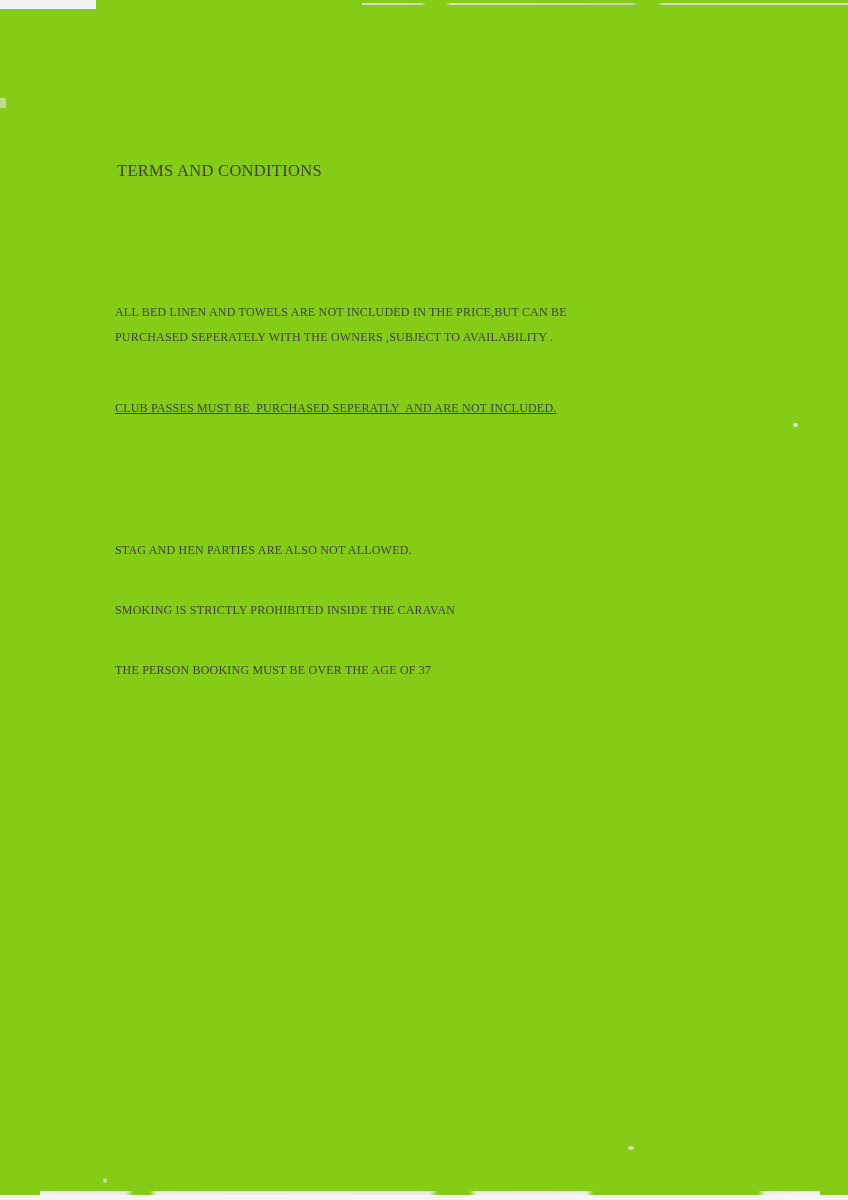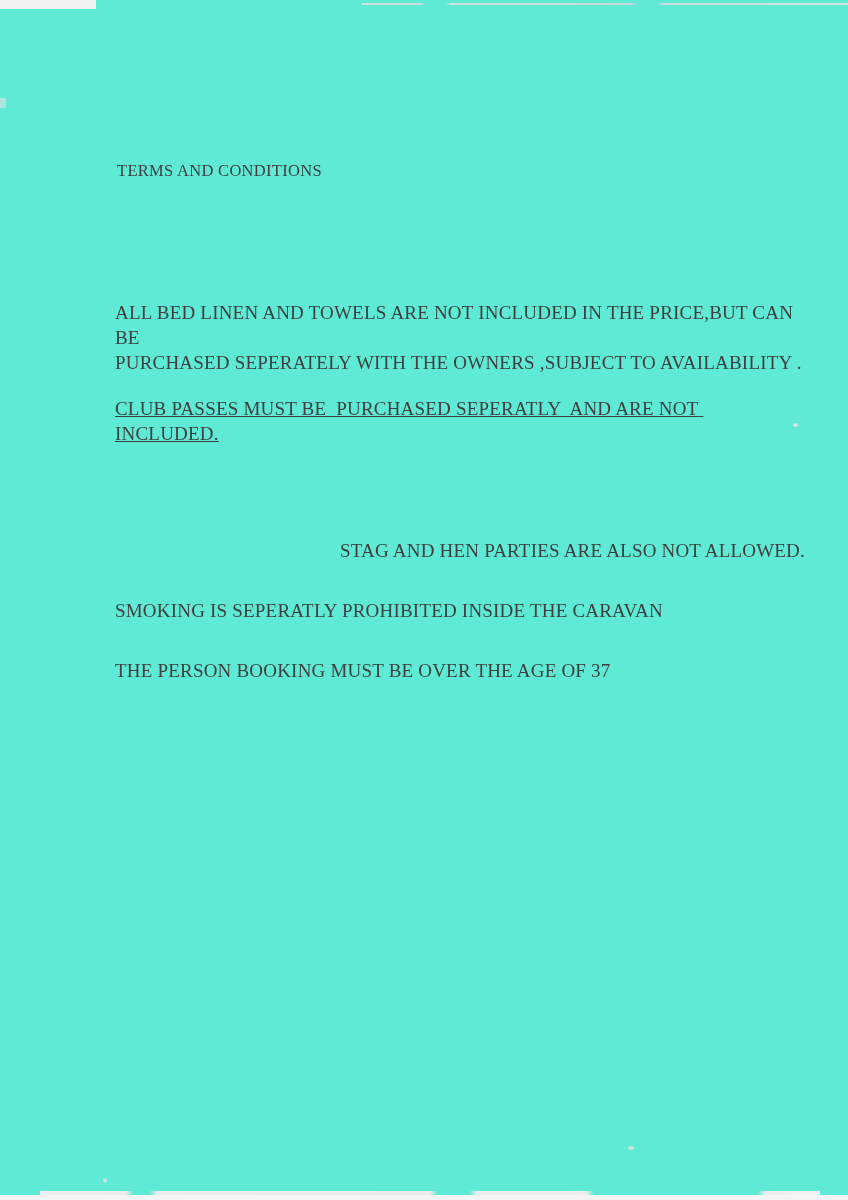--- a/index.html
+++ b/index.html
@@ -7,49 +7,49 @@
     padding: 0;
     width: 848px;
     height: 1200px;
     background: #fdfdfd;
     overflow: hidden;
   }
   .page {
     position: relative;
     width: 848px;
     height: 1200px;
-    background: #5eead4;
+    background: #84cc16;
     font-family: "Liberation Serif", "DejaVu Serif", serif;
     color: #3f3f3f;
   }
   .doc-title {
     position: absolute;
     left: 117px;
     top: 158px;
     margin: 0;
     font-size: 16.5px;
     font-weight: normal;
     line-height: 25px;
     letter-spacing: 0.3px;
     white-space: pre-wrap;
   }
   .para {
     position: absolute;
     left: 115px;
     margin: 0;
     width: 690px;
-    font-size: 19px;
+    font-size: 12px;
     line-height: 25px;
     letter-spacing: 0.2px;
     white-space: pre-wrap;
   }
   .p1 { top: 300px; }
   .p2 { top: 396px; text-decoration: underline; }
   .p3 { top: 457px; }
-  .p4 { top: 538px; text-align: right; }
+  .p4 { top: 538px; }
   .p5 { top: 598px; }
   .p6 { top: 658px; }
   .p7 { top: 738px; }
 
   
   .scan-top-line {
     position: absolute;
     top: 3px;
     left: 362px;
     width: 492px;
@@ -109,21 +109,21 @@
   <h1 class="doc-title">TERMS AND CONDITIONS</h1>
 
   <p class="para p1">ALL BED LINEN AND TOWELS ARE NOT INCLUDED IN THE PRICE,BUT CAN BE
 PURCHASED SEPERATELY WITH THE OWNERS ,SUBJECT TO AVAILABILITY .</p>
 
   <p class="para p2">CLUB PASSES MUST BE  PURCHASED SEPERATLY  AND ARE NOT INCLUDED.</p>
 
 
   <p class="para p4">STAG AND HEN PARTIES ARE ALSO NOT ALLOWED.</p>
 
-  <p class="para p5">SMOKING IS SEPERATLY PROHIBITED INSIDE THE CARAVAN</p>
+  <p class="para p5">SMOKING IS STRICTLY PROHIBITED INSIDE THE CARAVAN</p>
 
   <p class="para p6">THE PERSON BOOKING MUST BE OVER THE AGE OF 37</p>
 
 
   <span class="speck speck-1"></span>
   <span class="speck speck-2"></span>
   <span class="speck speck-3"></span>
   <span class="speck speck-4"></span>
 
   <div class="scan-bottom-line"></div>

